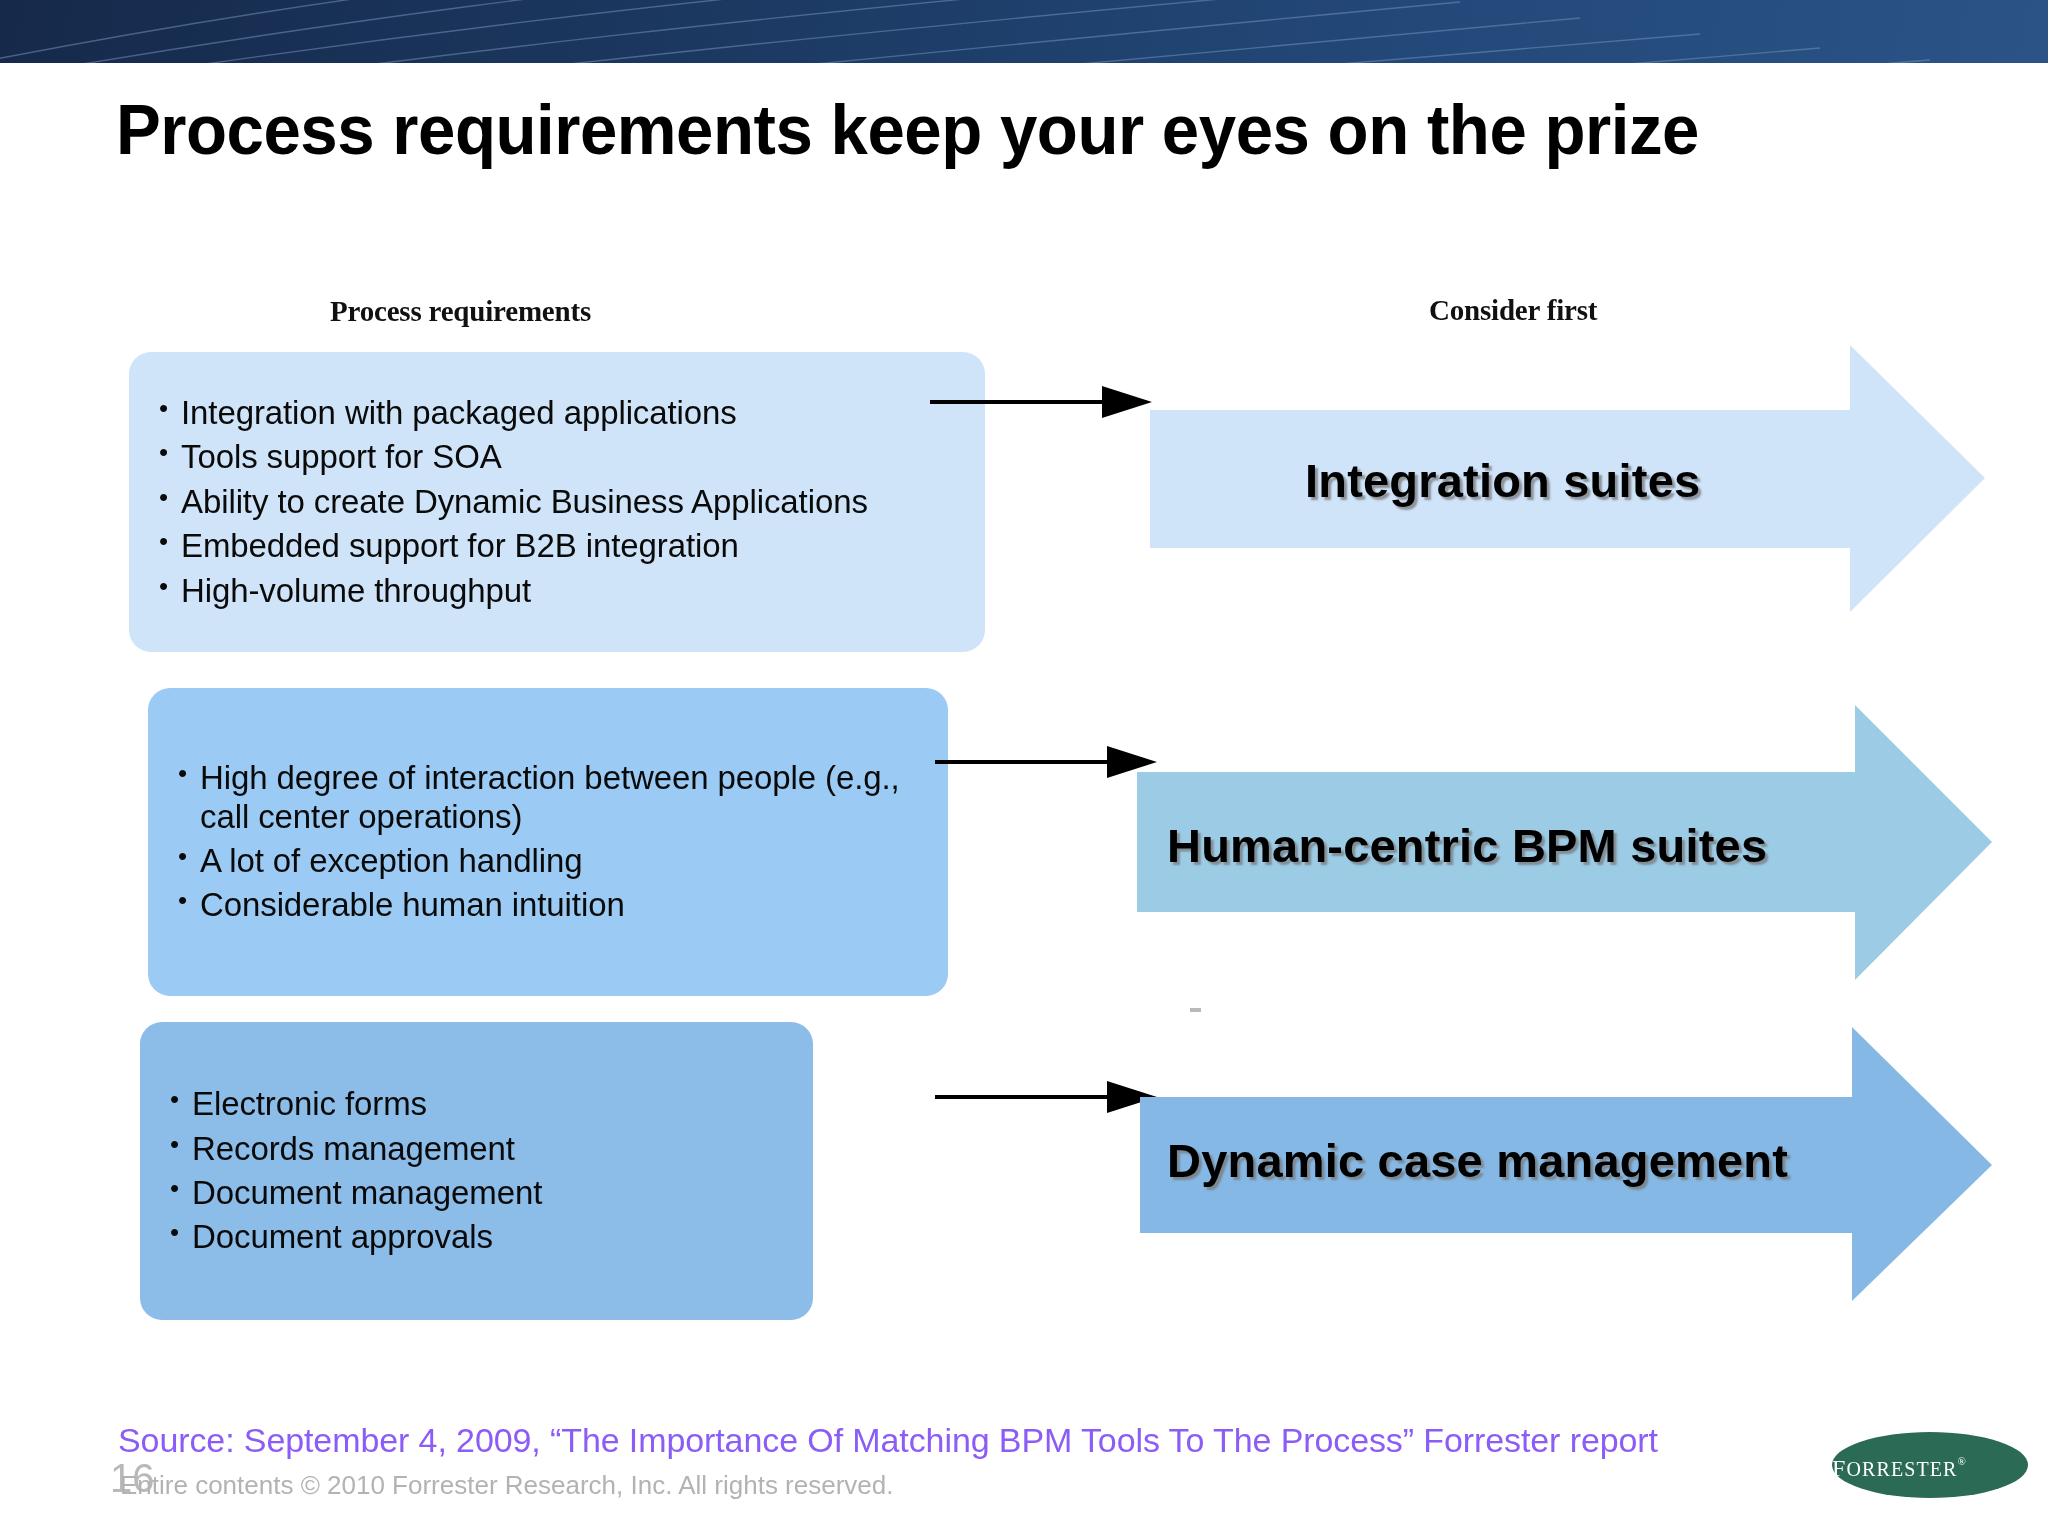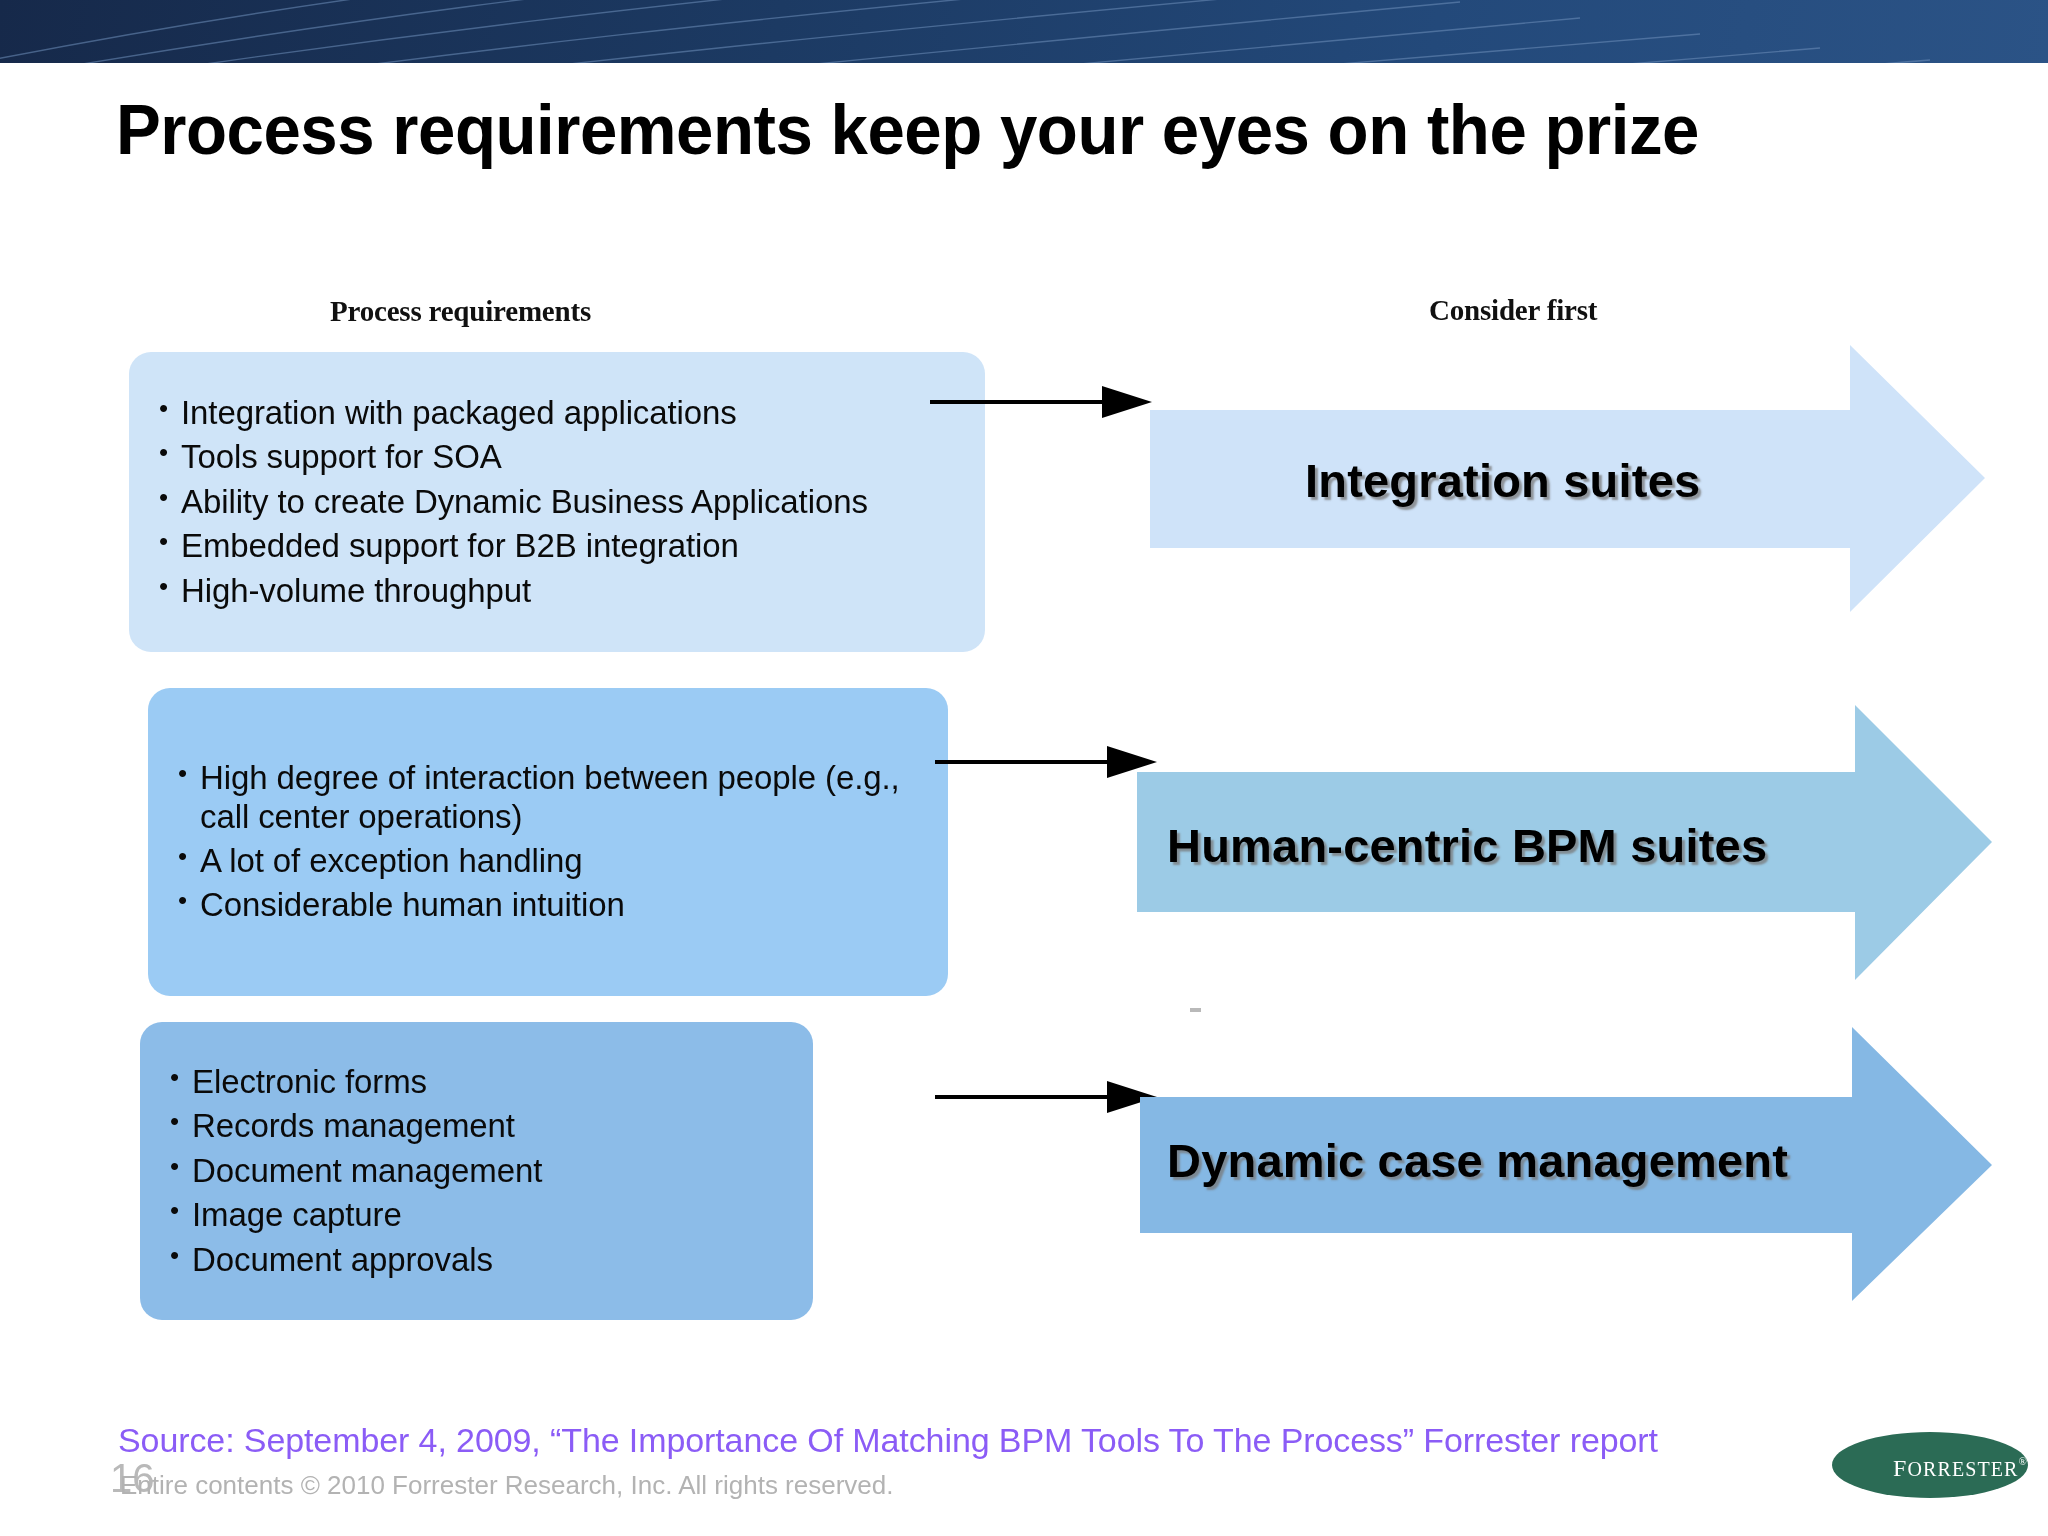--- a/index.html
+++ b/index.html
@@ -174,21 +174,21 @@
   #logo {
     position: absolute;
     left: 1832px;
     top: 1432px;
     width: 196px;
     height: 66px;
     border-radius: 50%;
     background: #2b6b55;
     display: flex;
     align-items: center;
-    justify-content: flex-end;
+    justify-content: flex-start;
   }
   #logo .wordmark {
     color: #ffffff;
     font-family: "Liberation Serif", serif;
     font-size: 29px;
     letter-spacing: 1.1px;
     font-variant: small-caps;
     text-transform: lowercase;
     white-space: nowrap;
   }
@@ -266,21 +266,20 @@
       <polygon points="0,72 718,72 718,5 855,142 718,280 718,212 0,212" fill="#9ccbe6"></polygon>
     </svg>
     <div class="label">Human-centric BPM suites</div>
   </div>
 
   <div class="box" id="box3">
     <ul>
       <li>Electronic forms</li>
       <li>Records management</li>
       <li>Document management</li>
-      <li>Image capture</li>
       <li>Document approvals</li>
     </ul>
   </div>
 
   <svg class="connector" style="left:935px; top:1075px;" width="230" height="44">
     <line x1="0" y1="22" x2="178" y2="22" stroke="#000000" stroke-width="4"></line>
     <polygon points="172,6 222,22 172,38" fill="#000000"></polygon>
   </svg>
 
   <div class="block-arrow" id="arrow3">

